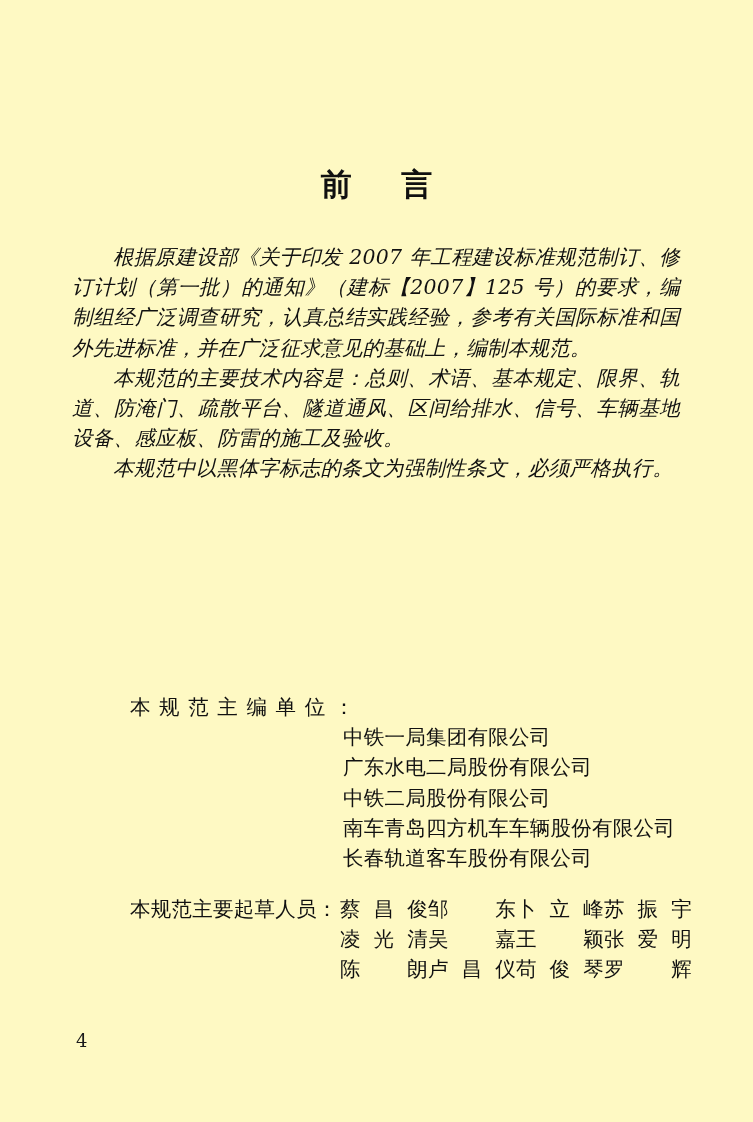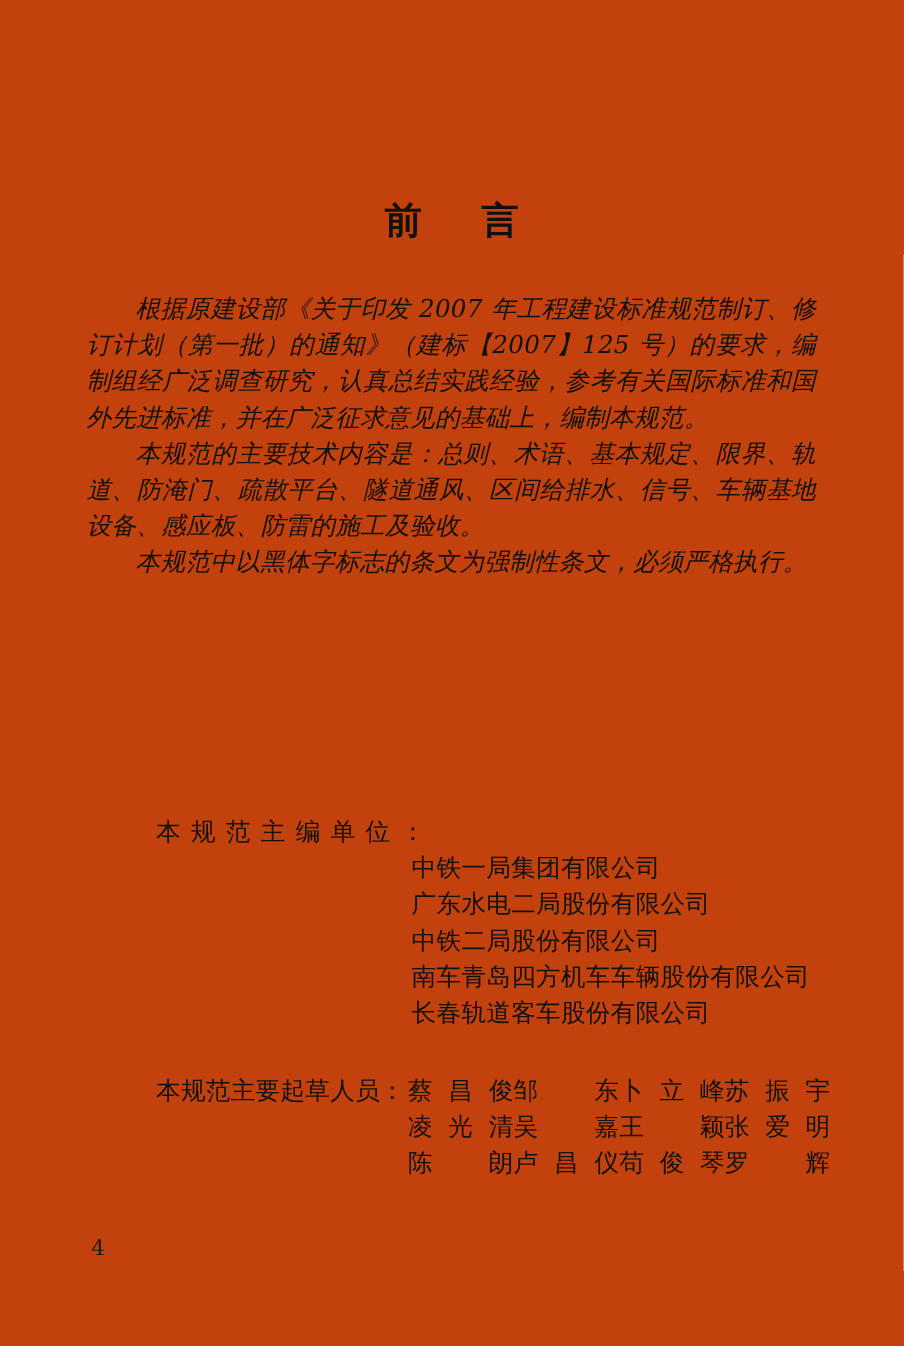--- a/index.html
+++ b/index.html
@@ -14,21 +14,21 @@
     position: relative;
     overflow: hidden;
     font-family: "DejaVu Serif", "Liberation Serif", serif;
     color: #111111;
     -webkit-font-smoothing: antialiased;
   }
 
   .page {
     position: absolute;
     inset: 0;
-    background: #c2410c;
+    background: #fef9c3;
   }
 
   
   .doc-title {
     position: absolute;
     top: 164px;
     left: 0;
     width: 753px;
     text-align: center;
     font-family: "DejaVu Sans", "Liberation Sans", sans-serif;
@@ -67,20 +67,21 @@
     top: 678px;
     width: 620px;
     font-size: 20.5px;
     line-height: 30.2px;
   }
 
   .credit-row {
     display: flex;
     align-items: baseline;
     white-space: nowrap;
+    margin-top: 14px;
   }
 
   .credit-label {
     display: inline-block;
     width: 271px;
     padding-left: 58px;
     box-sizing: border-box;
     letter-spacing: 0.42em;
   }
   .credit-label .colon {

